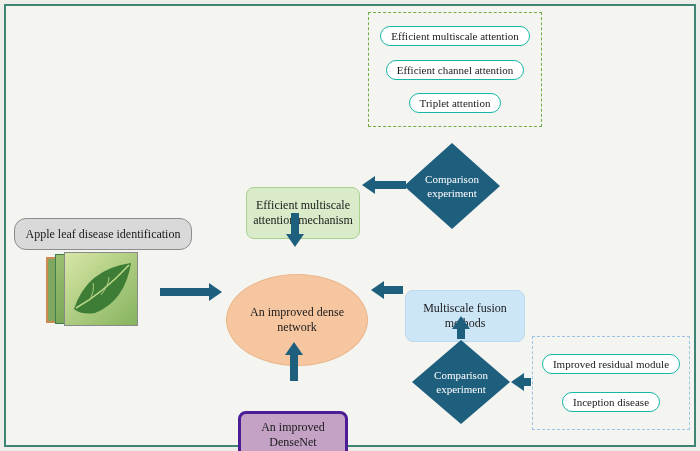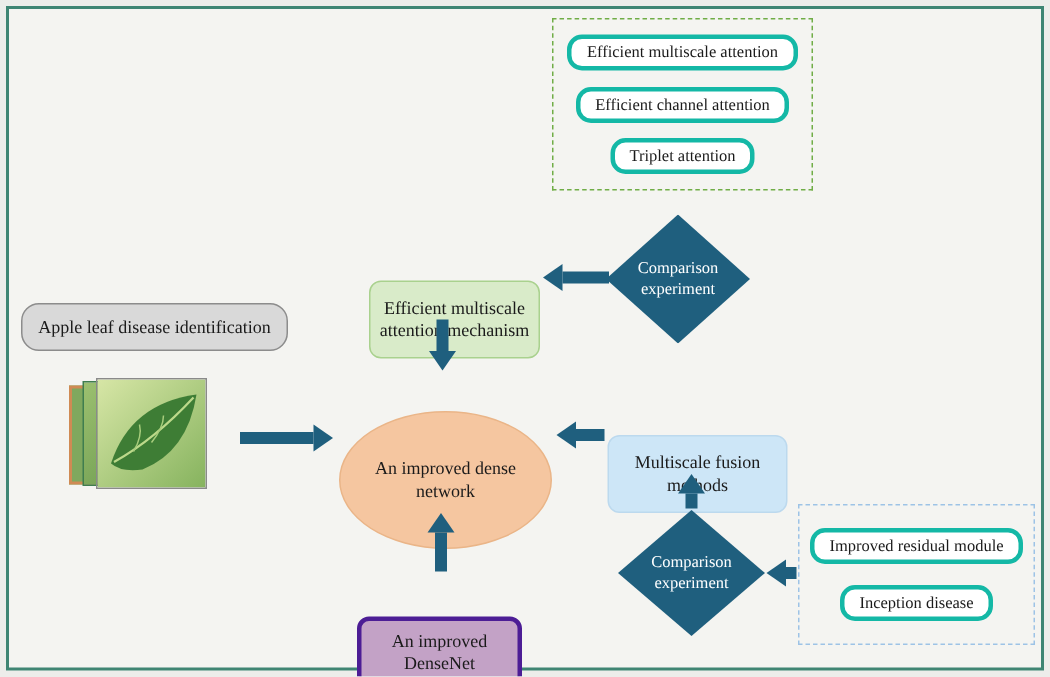--- a/index.html
+++ b/index.html
@@ -14,21 +14,21 @@
     border:2px solid #3f8573;
     background:#f4f4f1;
   }
 
   
   .node {
     position:absolute; display:flex; align-items:center; justify-content:center;
     text-align:center; line-height:1.25; font-size:12px;margin-top:28px;
   }
   .pill {
-    background:#ffffff; border:3px solid #14b8a6; border-radius:10px;
+    background:#ffffff; border:1px solid #14b8a6; border-radius:10px;
     padding:3px 10px; font-size:11px; white-space:nowrap;
     display:inline-block;
   }
   .dashed-panel {
     position:absolute; display:flex; flex-direction:column;
     align-items:center; justify-content:space-evenly;
   }
   .panel-green { border:1.5px dashed #70ad47; }
   .panel-blue  { border:1.5px dashed #9dc3e6; }
 
@@ -69,21 +69,21 @@
   <div class="dashed-panel panel-green" style="left:368px; top:12px; width:172px; height:113px;">
     <span class="pill">Efficient multiscale attention</span>
     <span class="pill">Efficient channel attention</span>
     <span class="pill">Triplet attention</span>
   </div>
 
   <div class="diamond" style="left:404px; top:143px; width:96px; height:86px;">Comparison experiment</div>
 
   <div class="node box-green" style="left:246px; top:159px; width:114px; height:52px; padding:0 6px; box-sizing:border-box;">Efficient multiscale attention mechanism</div>
 
-  <div class="node box-gray" style="left:14px; top:174px; width:176px; height:30px;">Apple leaf disease identification</div>
+  <div class="node box-gray" style="left:14px; top:190px; width:176px; height:30px;">Apple leaf disease identification</div>
 
   <div>
     <div class="photo" style="left:46px; top:257px; width:74px; height:66px; background:#7fa85e; border:2px solid #cf8a54;"></div>
     <div class="photo" style="left:55px; top:254px; width:74px; height:70px; background:linear-gradient(135deg,#9cc070,#5e9045); border:1px solid #3f7d4f;"></div>
     <div class="photo" style="left:64px; top:252px; width:74px; height:74px; border:1px solid #8a8a8a;">
       <svg width="72" height="72" viewBox="0 0 72 72">
         <defs>
           <linearGradient id="lg" x1="0" y1="0" x2="1" y2="1">
             <stop offset="0" stop-color="#d7e6a6"></stop>
             <stop offset="1" stop-color="#86b35e"></stop>

